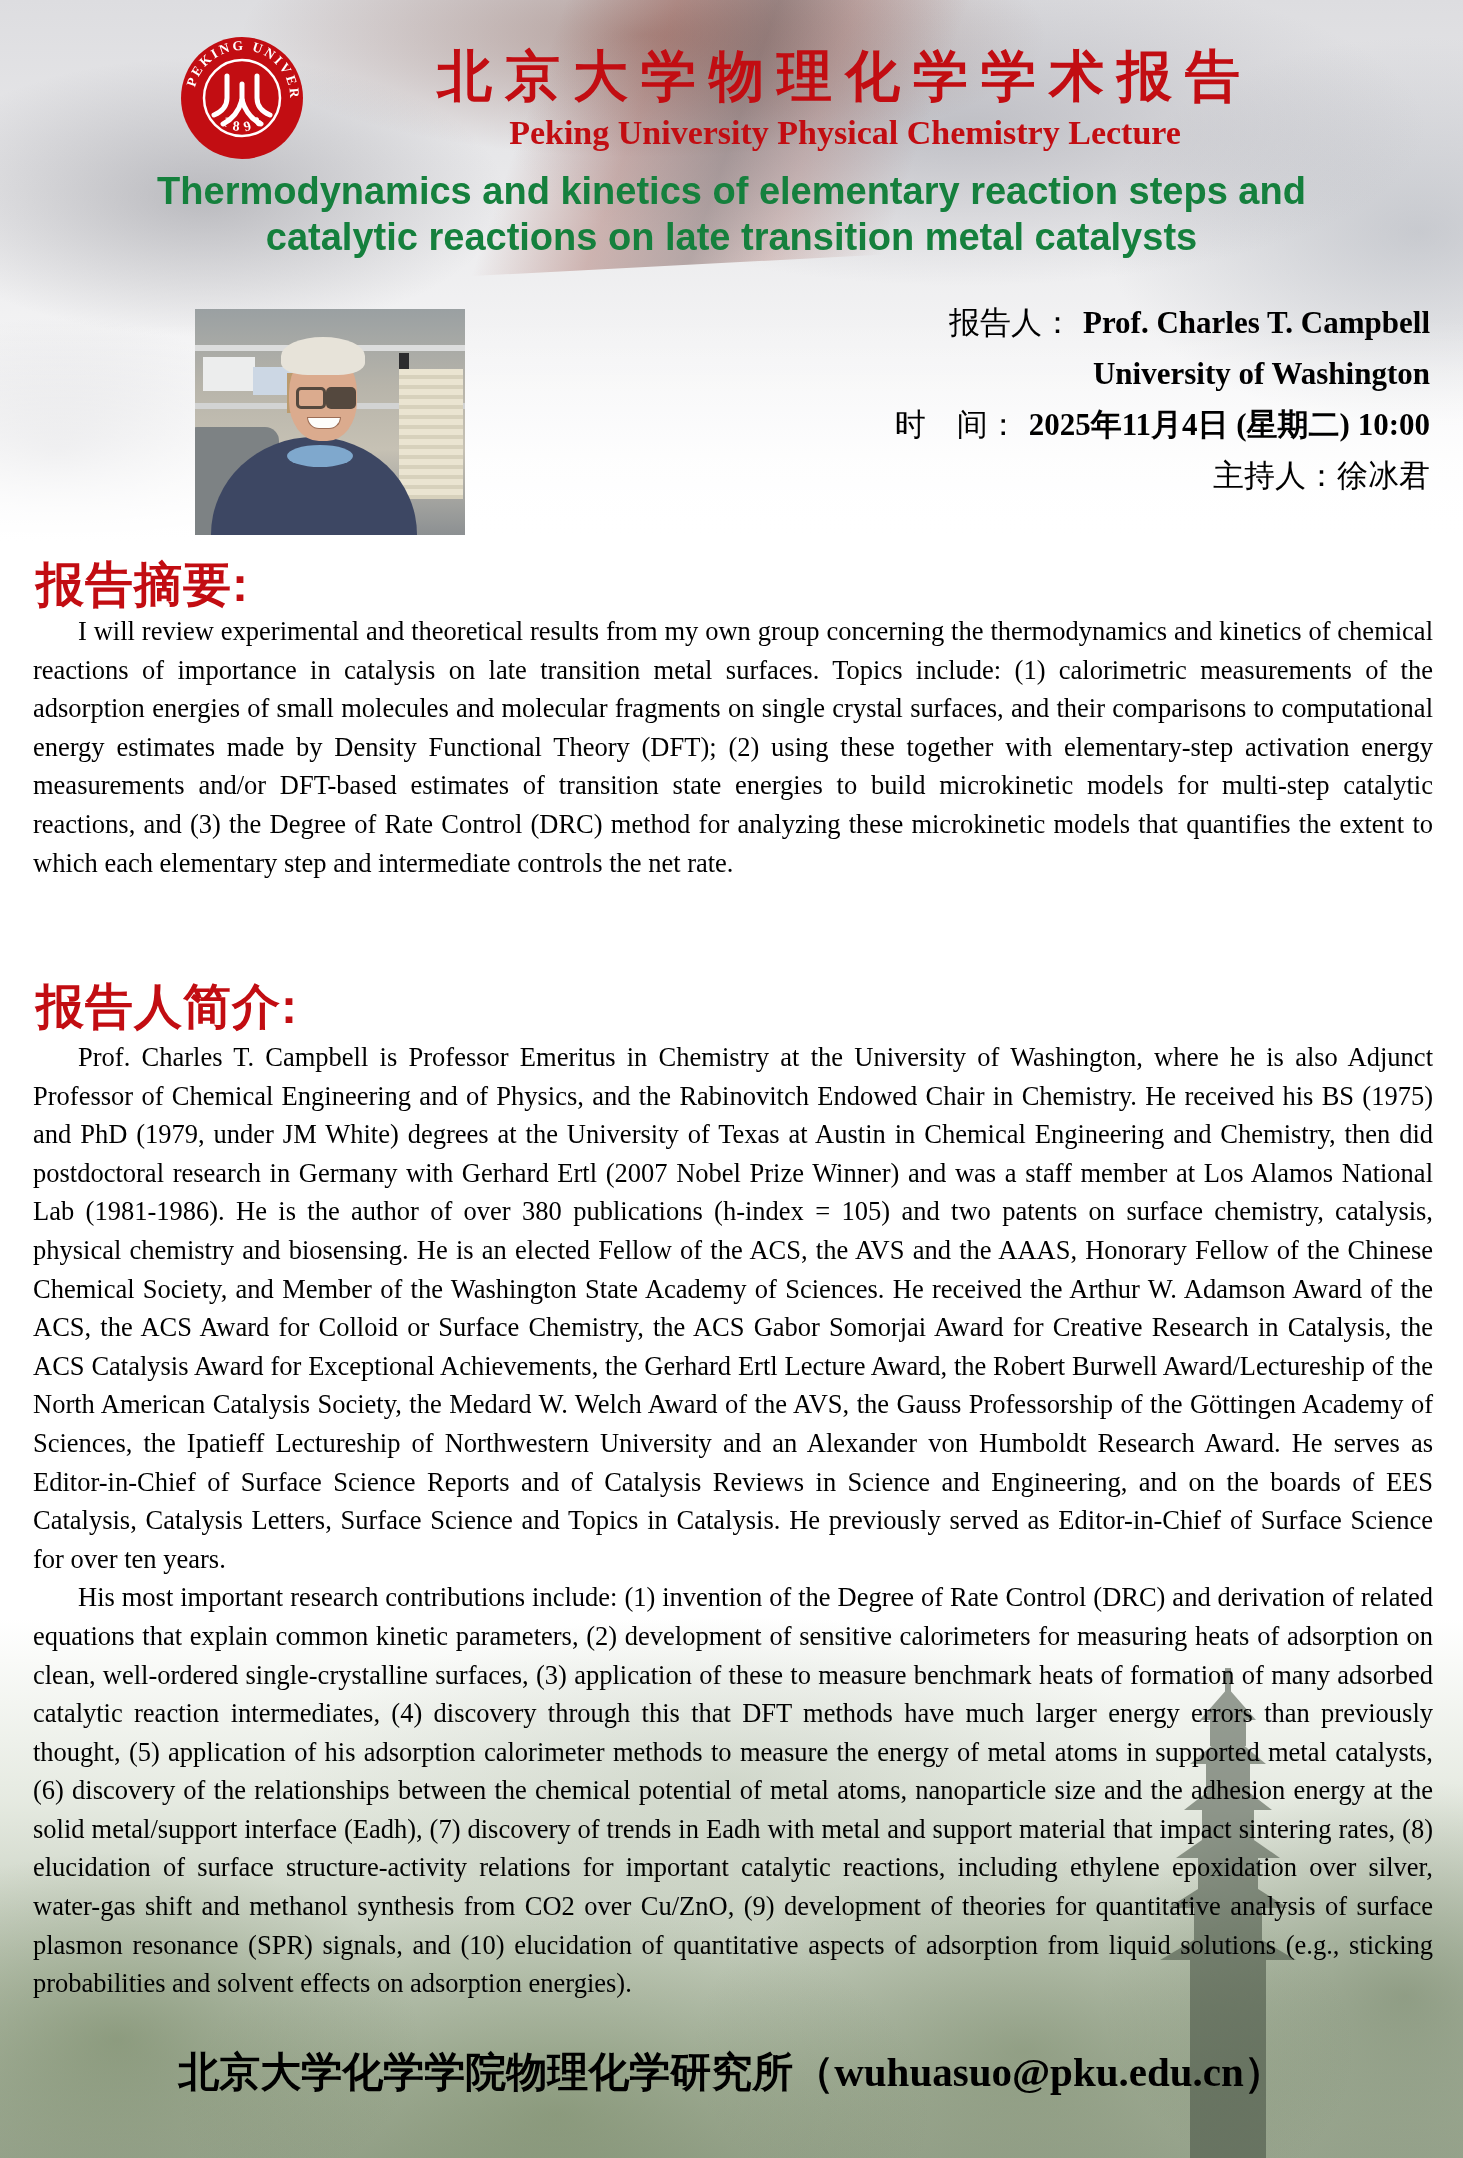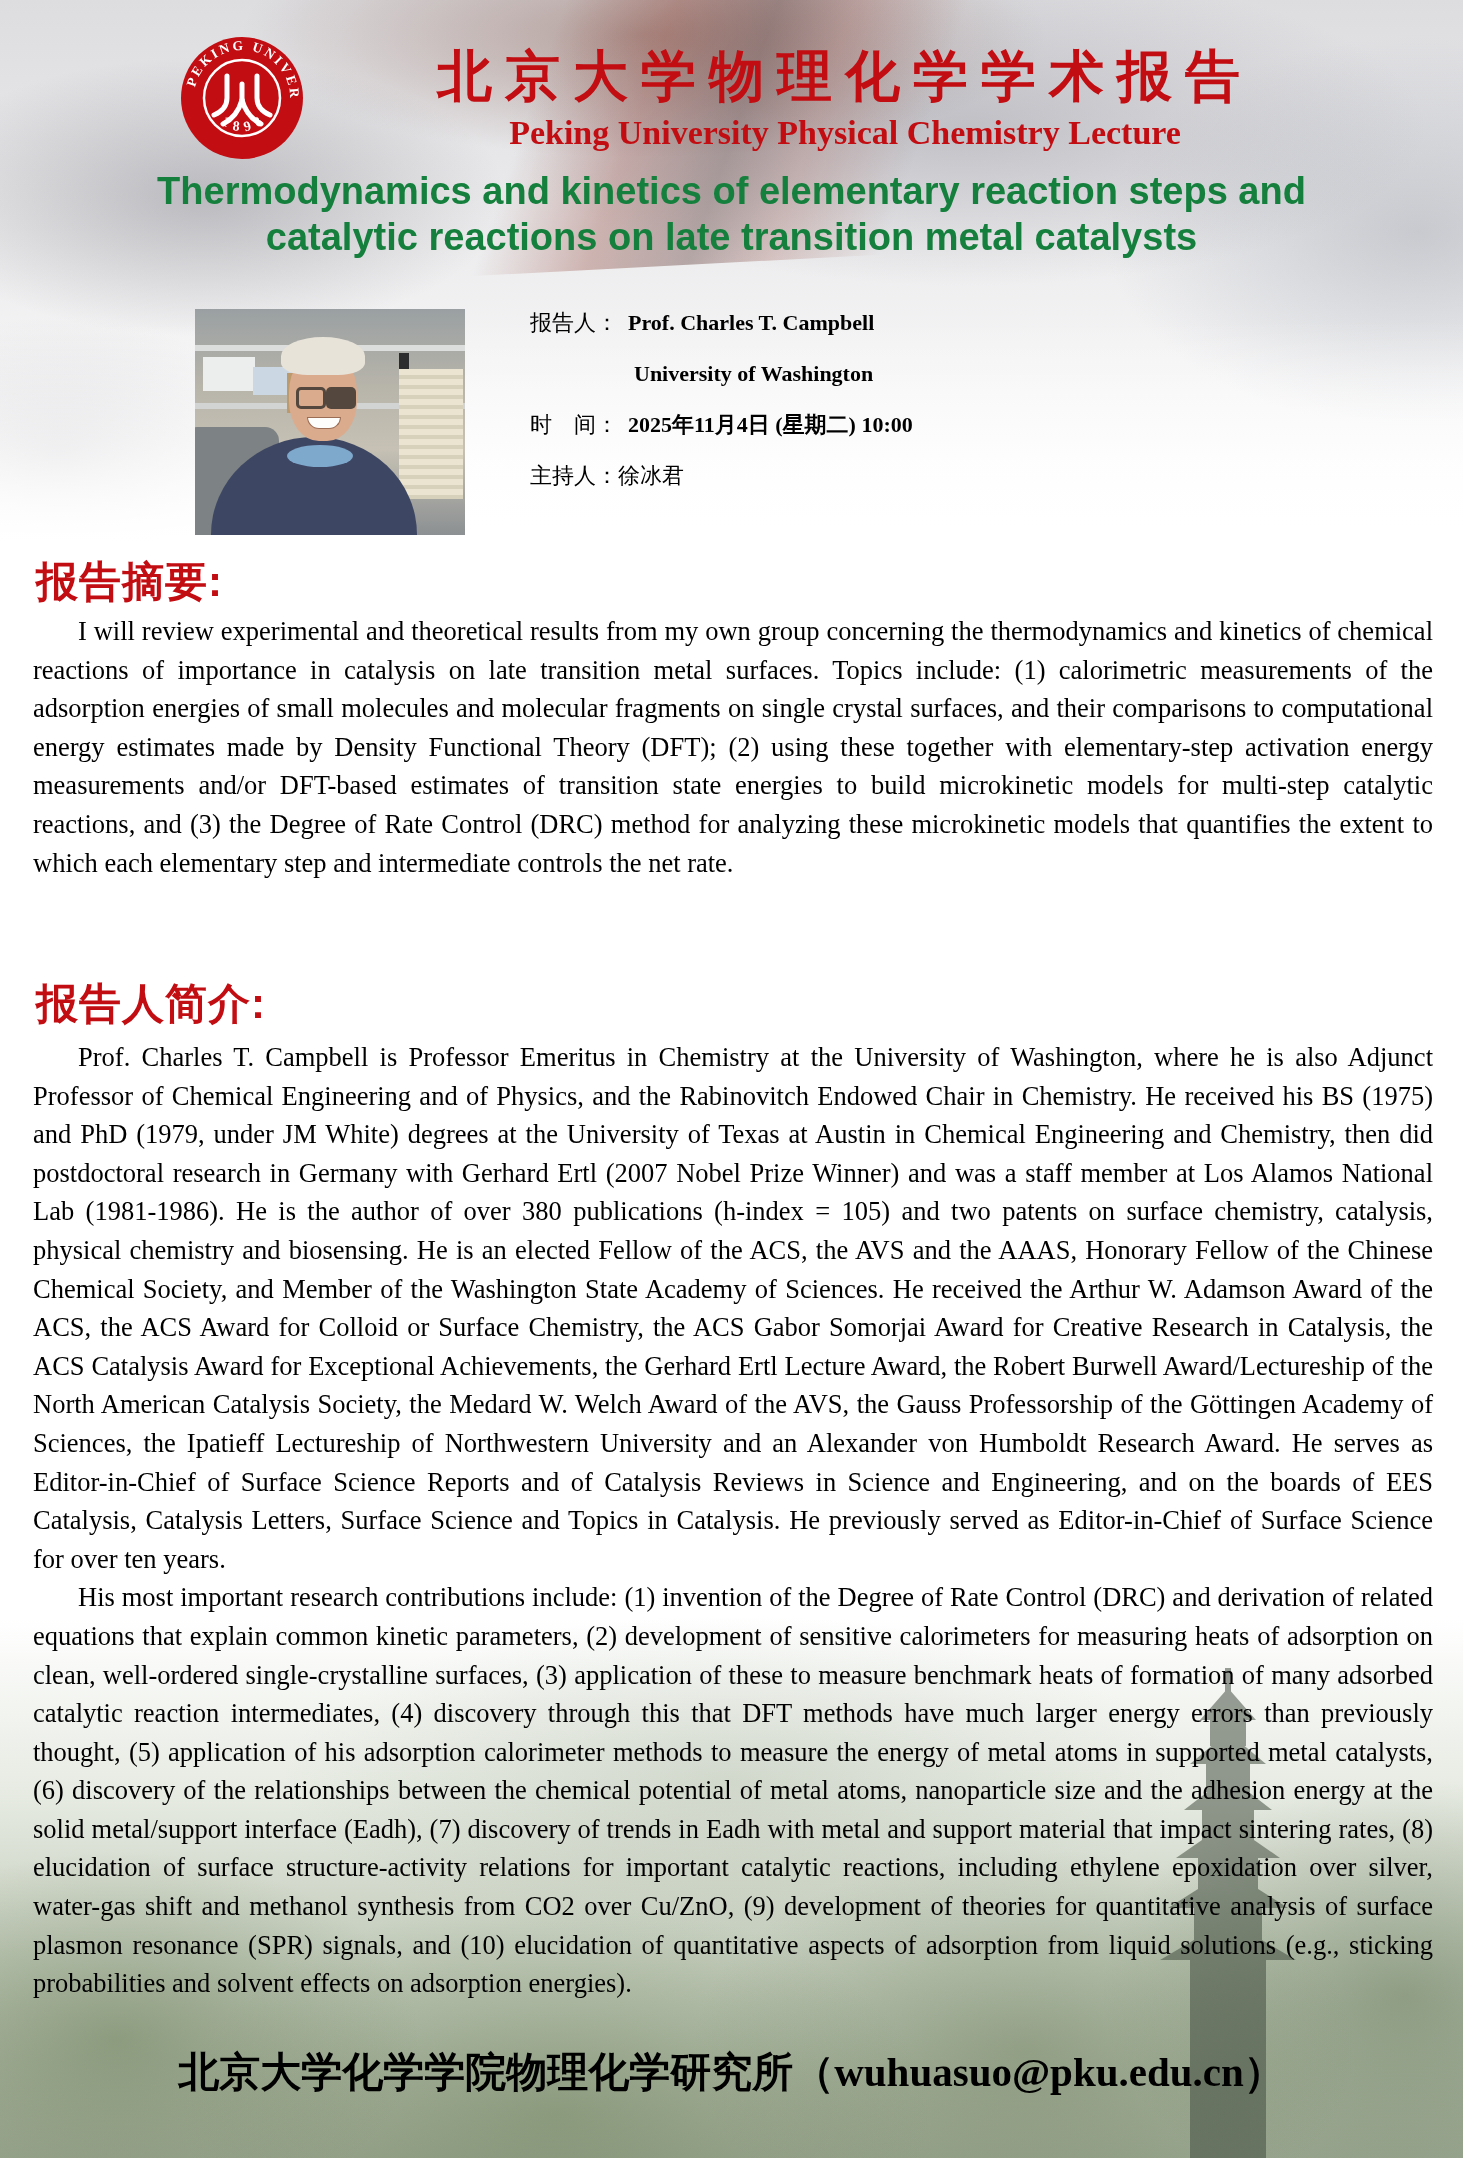--- a/index.html
+++ b/index.html
@@ -77,30 +77,30 @@
     background:repeating-linear-gradient(180deg,#eae4d1 0 6px,#d7d1bc 6px 10px);}
   .photo .rack{position:absolute;right:56px;top:44px;width:10px;height:150px;background:#2c2c2e;}
   .photo .chair{position:absolute;left:-12px;top:118px;width:96px;height:120px;background:#7d8284;border-radius:14px;}
   .photo .sweater{position:absolute;left:16px;top:128px;width:206px;height:130px;background:#3d4763;border-radius:52% 52% 0 0/78% 78% 0 0;}
   .photo .collar{position:absolute;left:92px;top:136px;width:66px;height:22px;background:#7fa8cd;border-radius:50%;}
   .photo .head{position:absolute;left:94px;top:42px;width:68px;height:90px;background:#dbab8e;border-radius:46% 46% 44% 44%;}
   .photo .hair{position:absolute;left:86px;top:28px;width:84px;height:38px;background:#e7e3d9;border-radius:55% 55% 35% 35%;}
   .photo .glasses{position:absolute;left:101px;top:78px;width:24px;height:16px;border:3px solid #54483e;border-radius:5px;box-shadow:30px 0 0 -3px #54483e, 30px 0 0 0 #54483e;}
   .photo .smile{position:absolute;left:112px;top:108px;width:32px;height:10px;background:#fdfdfb;border-radius:0 0 14px 14px;border:1px solid #9c6d55;}
   .info{position:absolute;left:530px;top:297px;width:900px;}
-  .info-line{font-size:22px;line-height:51px;white-space:nowrap;}
+  .info-line{font-size:31px;line-height:51px;white-space:nowrap;text-align:right;}
   .affil-line{padding-left:104px;}
   .affil{font-weight:bold;}
   .b{font-weight:bold;}
   .gap{display:inline-block;width:10px;}
   
   .sec-h{
     position:absolute;left:36px;
     font-family:"Liberation Sans",sans-serif;font-weight:bold;
-    font-size:42px;line-height:1;letter-spacing:1px;color:var(--brand_red);
+    font-size:48px;line-height:1;letter-spacing:1px;color:var(--brand_red);
   }
   .sec-h.abs{top:561px;}
   .sec-h.bio{top:983px;}
   .flow{position:absolute;left:33px;width:1400px;}
   .flow.abs-body{top:612px;}
   .flow.bio-body{top:1038px;}
   .flow p{
     margin:0;font-weight:normal;font-size:26.5px;line-height:38.6px;
     text-align:justify;text-indent:45px;
   }

